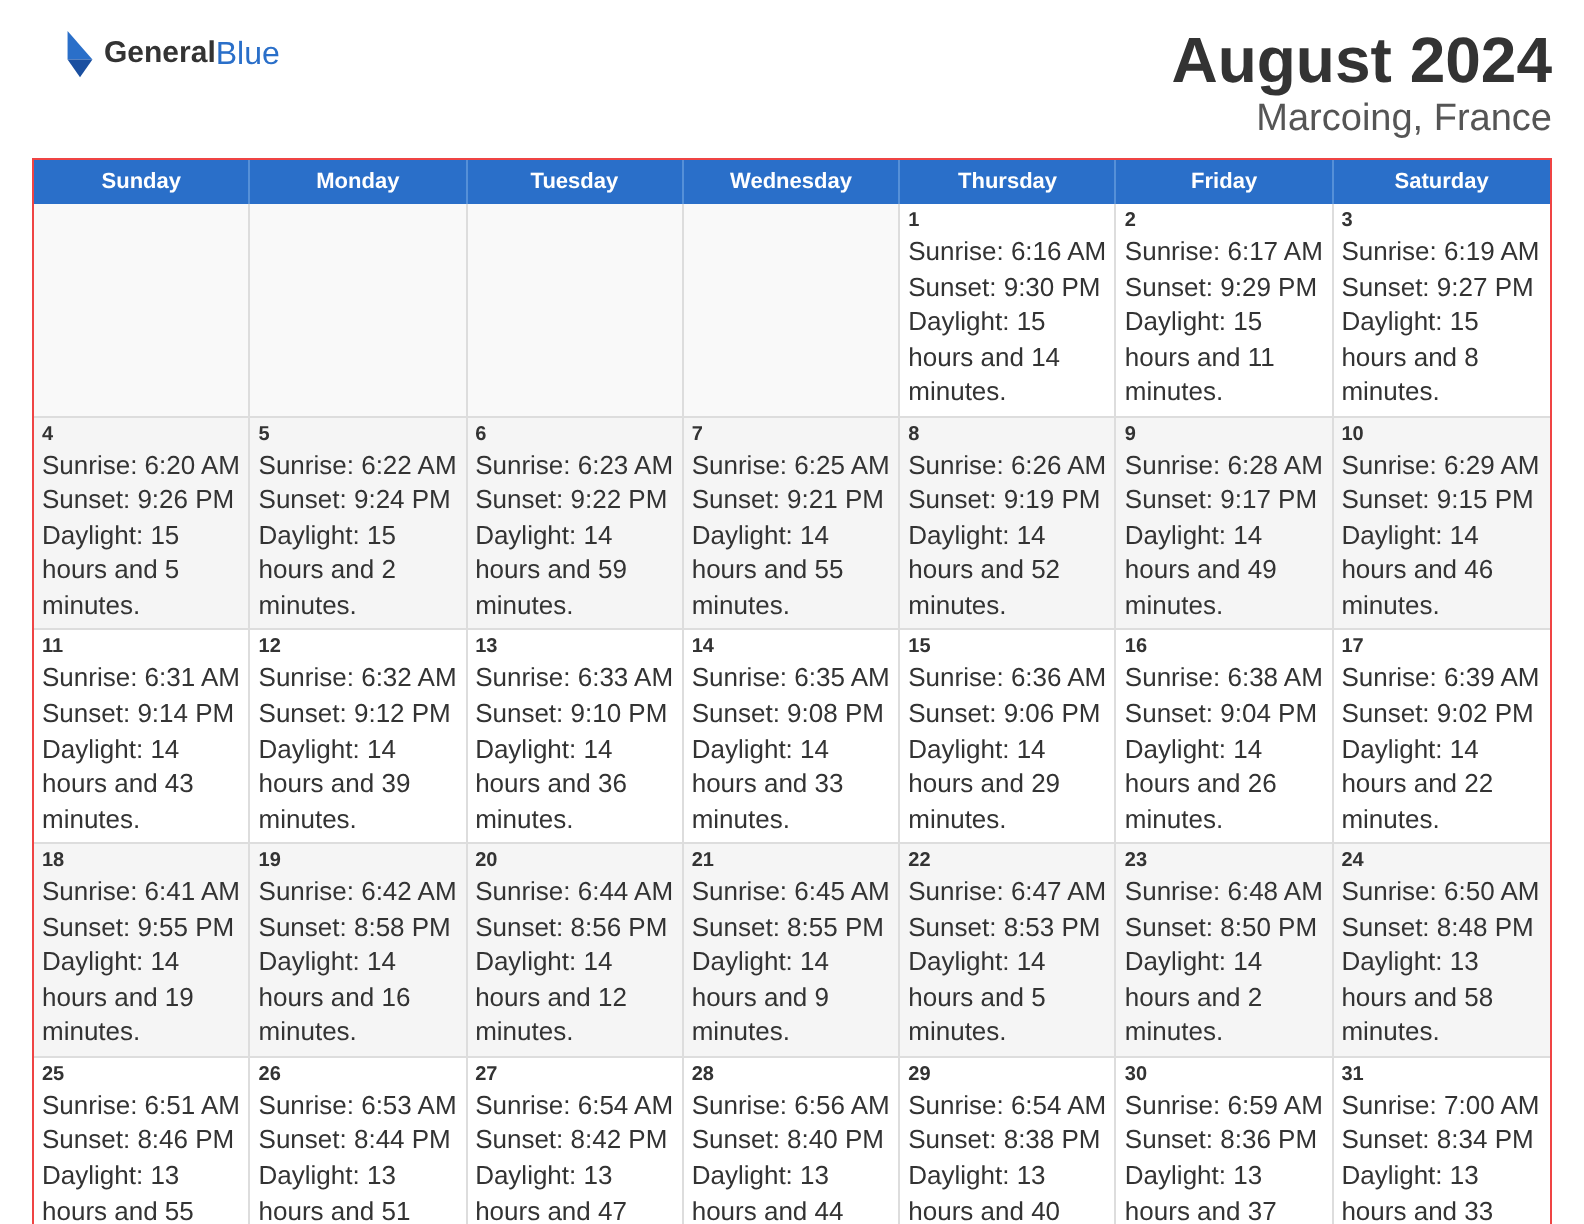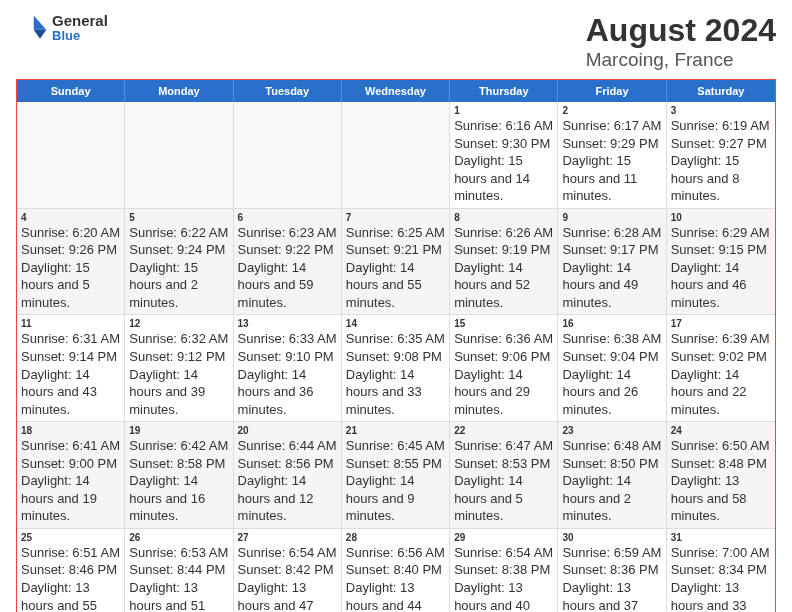--- a/index.html
+++ b/index.html
@@ -23,39 +23,39 @@
       align-items: flex-start;
       margin-bottom: 8px;
     }
     .logo {
       display: flex;
       align-items: center;
       gap: 4px;
     }
     .logo-text {
       display: flex;
-      flex-direction: column;
+      flex-direction: row;
       line-height: 1.1;
     }
     .logo-general {
       font-size: 15px;
       font-weight: bold;
       color: #333;
     }
     .logo-blue {
-      font-size: 13px;
-      font-weight: bold;
+      font-size: 16px;
+      font-weight: normal;
       color: #2a6fc9;
     }
     .logo-icon {
       width: 32px;
       height: 32px;
     }
     .title-block {
-      text-align: left;
+      text-align: right;
     }
     .title-month {
       font-size: 32px;
       font-weight: bold;
       color: #333;
     }
     .title-location {
       font-size: 19px;
       color: #555;
     }
@@ -280,21 +280,21 @@
             <div class="info">Sunrise: 6:39 AM
 Sunset: 9:02 PM
 Daylight: 14 hours
 and 22 minutes.</div>
           </div>
         </div>
         <div class="cal-row">
           <div class="cal-cell shaded">
             <span class="day-num">18</span>
             <div class="info">Sunrise: 6:41 AM
-Sunset: 9:00 PM
+Sunset: 9:55 PM
 Daylight: 14 hours
 and 19 minutes.</div>
           </div>
           <div class="cal-cell shaded">
             <span class="day-num">19</span>
             <div class="info">Sunrise: 6:42 AM
 Sunset: 8:58 PM
 Daylight: 14 hours
 and 16 minutes.</div>
           </div>

